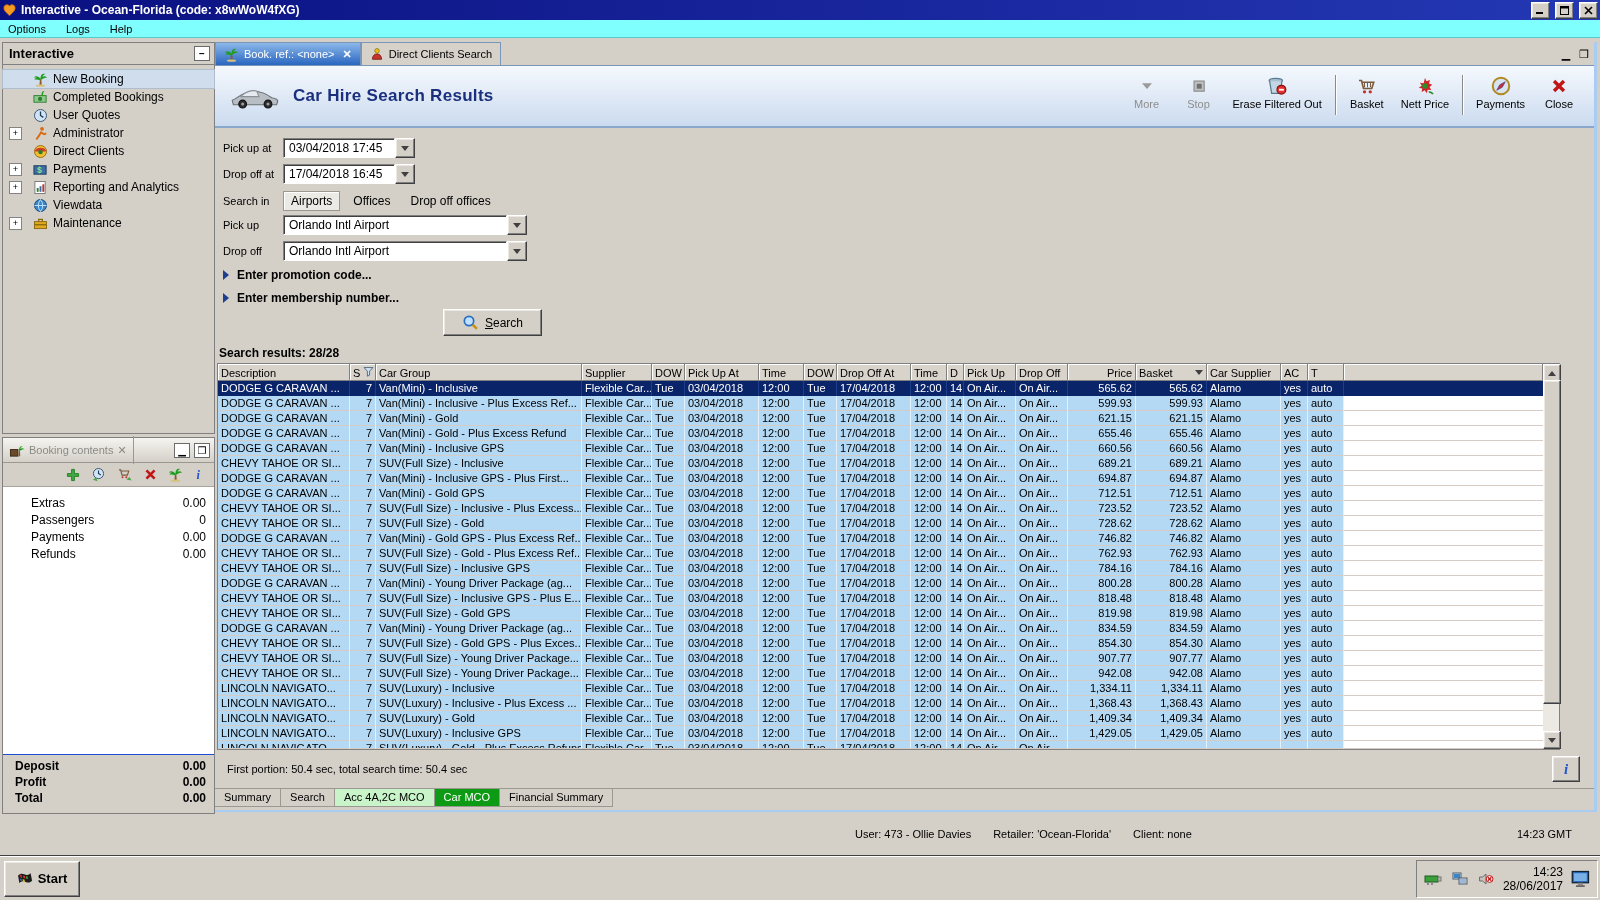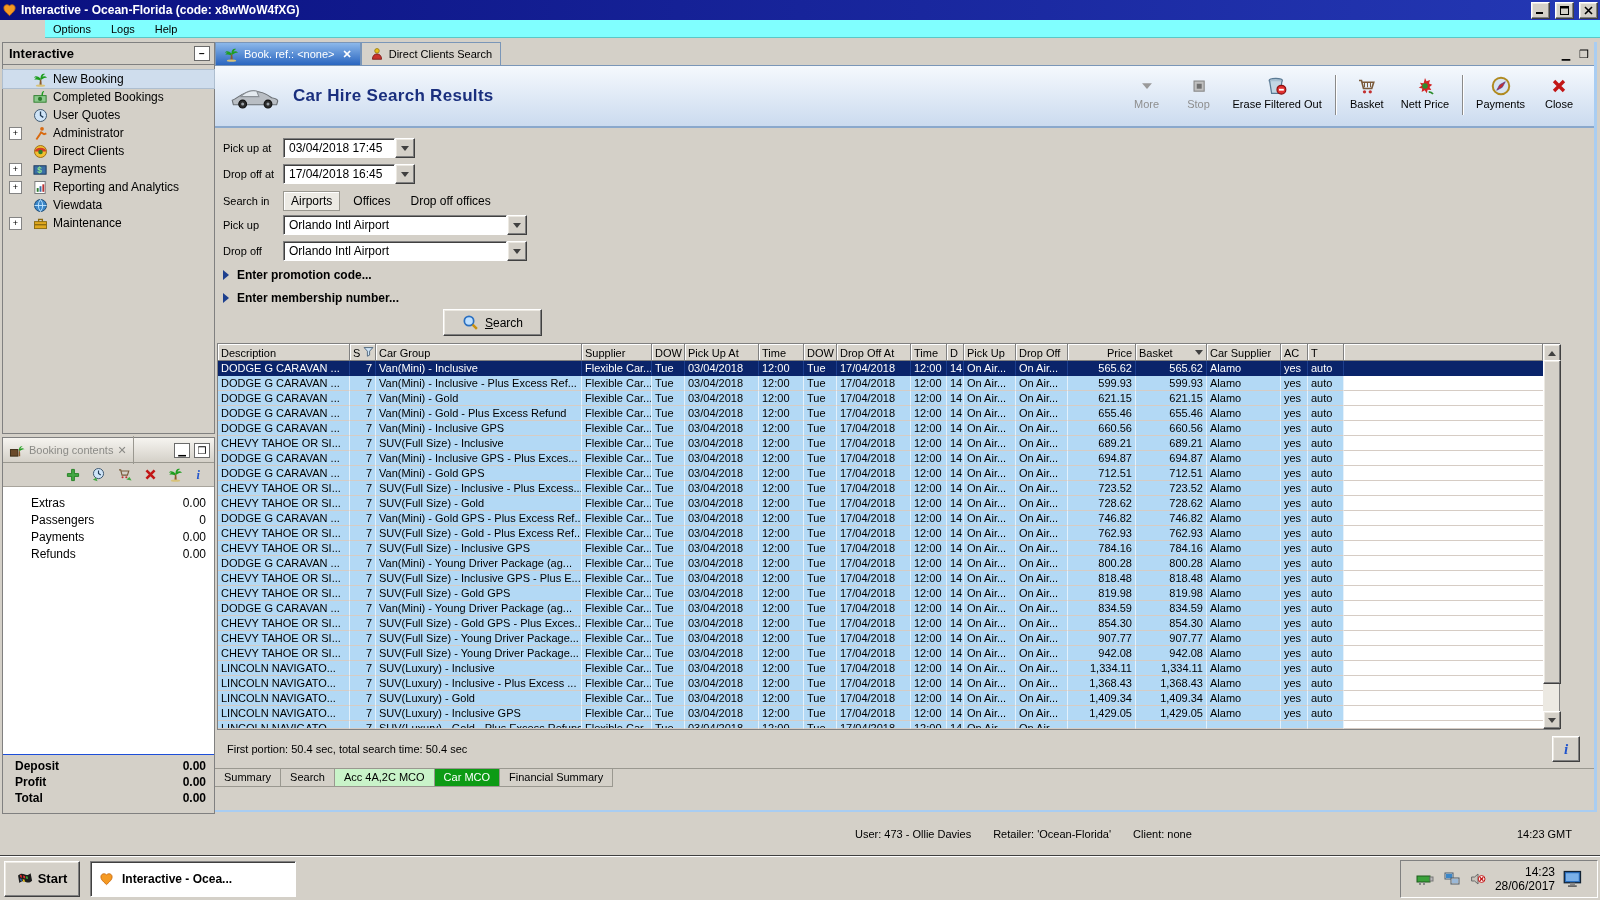--- a/index.html
+++ b/index.html
@@ -13,21 +13,21 @@
   .icn svg{display:block;}
 
   
   #titlebar{top:0;left:0;right:0;height:20px;background:linear-gradient(90deg,#0a1080,#2438b4);
             color:#fff;display:flex;align-items:center;padding:0 2px;font-weight:bold;font-size:12px;gap:4px;}
   .winbtn{width:17px;height:15px;display:flex;align-items:center;justify-content:center;margin-left:1px;}
   #titlebar .spacer{flex:1;}
 
   
   #menubar{top:20px;left:0;right:0;height:17px;background:#80ffff;display:flex;align-items:center;
-           padding-left:8px;gap:20px;border-bottom:1px solid #58c8c8;margin-left:45px;}
+           padding-left:8px;gap:20px;border-bottom:1px solid #58c8c8;}
   .menuitem{cursor:default;}
 
   
   #navpanel{left:2px;top:42px;width:211px;height:390px;background:#d4d0c8;border:1px solid #808080;}
   #navhead{height:21px;display:flex;align-items:center;border-bottom:1px solid #808080;
            padding:0 4px 0 6px;font-weight:bold;font-size:13px;}
   #navhead .spacer{flex:1;}
   .minibox{width:14px;height:13px;background:#fff;border:1px solid #6a6a6a;display:flex;align-items:center;
            justify-content:center;font-size:10px;line-height:9px;}
   #navtree{padding-top:5px;}
@@ -142,21 +142,21 @@
 
   
   #taskbar{top:855px;left:0;right:0;height:45px;background:#d4d0c8;border-top:1px solid #404040;
            box-shadow:inset 0 1px 0 #fff;display:flex;align-items:center;padding:0 2px;}
   #startbtn{width:74px;height:34px;display:flex;align-items:center;justify-content:center;gap:4px;
             font-weight:bold;font-size:13px;margin-left:2px;}
   #taskbtn{width:196px;height:34px;margin-left:10px;background:#fff;border:1px solid;
            border-color:#808080 #fff #fff #808080;box-shadow:inset 1px 1px 0 #404040;
            display:flex;align-items:center;gap:8px;padding-left:8px;font-weight:bold;font-size:12px;}
   #tray{margin-left:auto;height:36px;border:1px solid;border-color:#808080 #fff #fff #808080;
-        display:flex;align-items:center;gap:8px;padding:0 14px;}
+        display:flex;align-items:center;gap:8px;padding:0 6px;}
   #trayclock{text-align:right;font-size:12px;line-height:14px;}
 </style>
 </head>
 <body>
 
 <div id="titlebar" class="abs">
   <span class="icn">
       <svg width="15" height="14" viewBox="0 0 16 16">
         <path d="M8 14.4C3.6 10.4 1.6 8.4 1.6 5.6 1.6 3.4 3.2 2 5.2 2 6.6 2 8 3.2 8 3.2S9.4 2 10.8 2c2 0 3.6 1.4 3.6 3.6 0 2.8-2 4.8-6.4 8.8z" fill="#f59a23" stroke="#c96a10"></path>
       </svg>
@@ -552,20 +552,21 @@
       <span class="icn">
           <svg width="17" height="17" viewBox="0 0 16 16">
             <circle cx="6.6" cy="6.6" r="4.4" fill="#bfe0ff" stroke="#2a6fc0" stroke-width="1.6"></circle>
             <path d="M10 10l4 4" stroke="#c89010" stroke-width="2.4"></path>
           </svg>
         </span>
       <span id="searchbtnlabel"><u>S</u>earch</span>
     </div>
   </div>
 
+  <div id="resultslabel">Search results: 28/28</div>
 
   <div id="tablewrap">
     <div id="tgrid">
         <div class="trow header">
           <div class="tc" style="width: 132px; flex: 0 0 132px;">
             <span>Description</span>
           </div>
           <div class="tc" style="width: 26px; flex: 0 0 26px;">
             <span>S</span>
             <span class="funnel"><svg width="11" height="11" viewBox="0 0 14 14">
@@ -745,21 +746,21 @@
           <div class="tc r" style="width: 68px; flex: 0 0 68px;">689.21</div>
           <div class="tc r" style="width: 71px; flex: 0 0 71px;">689.21</div>
           <div class="tc" style="width: 74px; flex: 0 0 74px;">Alamo</div>
           <div class="tc" style="width: 27px; flex: 0 0 27px;">yes</div>
           <div class="tc" style="width: 36px; flex: 0 0 36px;">auto</div>
           <div class="tc filler"></div>
         </div>
         <div class="trow">
           <div class="tc" style="width: 132px; flex: 0 0 132px;">DODGE G CARAVAN ...</div>
           <div class="tc r" style="width: 26px; flex: 0 0 26px;">7</div>
-          <div class="tc" style="width: 206px; flex: 0 0 206px;">Van(Mini) - Inclusive GPS - Plus Exces...</div>
+          <div class="tc" style="width: 206px; flex: 0 0 206px;">Van(Mini) - Inclusive GPS - Plus First...</div>
           <div class="tc" style="width: 70px; flex: 0 0 70px;">Flexible Car...</div>
           <div class="tc" style="width: 33px; flex: 0 0 33px;">Tue</div>
           <div class="tc" style="width: 74px; flex: 0 0 74px;">03/04/2018</div>
           <div class="tc" style="width: 45px; flex: 0 0 45px;">12:00</div>
           <div class="tc" style="width: 33px; flex: 0 0 33px;">Tue</div>
           <div class="tc" style="width: 74px; flex: 0 0 74px;">17/04/2018</div>
           <div class="tc" style="width: 36px; flex: 0 0 36px;">12:00</div>
           <div class="tc r" style="width: 17px; flex: 0 0 17px;">14</div>
           <div class="tc" style="width: 52px; flex: 0 0 52px;">On Air...</div>
           <div class="tc" style="width: 52px; flex: 0 0 52px;">On Air...</div>
@@ -1188,28 +1189,20 @@
     <span class="icn">
         <svg width="17" height="15" viewBox="0 0 16 14">
           <path d="M1 4.2c2-2 3.8-2.2 5.8-1.2 2 1 4 1 6-1l1.4 7c-2 2-4 2.2-6 1.2-2-1-4-1-6 1z" fill="#1c1c1c"></path>
           <path d="M2.8 3.4l1.4.4.6 2.4-1.6-.3zM5.6 4.1l1.8.5.5 2.4-1.8-.5z" fill="#e23030"></path>
           <path d="M8.2 4.8l1.8.3.4 2.4-1.7-.3z" fill="#3aa13a"></path>
           <path d="M2.6 7l1.6.3.5 2.4-1.4-.5z" fill="#2a6fc0"></path>
           <path d="M5.2 7.6l1.8.4.5 2.4-1.8-.5z" fill="#e8c21a"></path>
         </svg>
       </span>
     <span>Start</span>
-  </div>
-  <div id="taskbtn">
-    <span class="icn">
-        <svg width="15" height="14" viewBox="0 0 16 16">
-          <path d="M8 14.4C3.6 10.4 1.6 8.4 1.6 5.6 1.6 3.4 3.2 2 5.2 2 6.6 2 8 3.2 8 3.2S9.4 2 10.8 2c2 0 3.6 1.4 3.6 3.6 0 2.8-2 4.8-6.4 8.8z" fill="#f59a23" stroke="#c96a10"></path>
-        </svg>
-      </span>
-    <span>Interactive - Ocea...</span>
   </div>
   <div id="tray">
     <span class="icn">
         <svg width="20" height="16" viewBox="0 0 18 16">
           <rect x="1" y="5" width="13" height="6" fill="#3aa13a" stroke="#1d5d1d"></rect>
           <rect x="14" y="6" width="3" height="4" fill="#b8b8b8" stroke="#777"></rect>
           <rect x="3" y="11" width="2" height="3" fill="#888"></rect>
           <rect x="7" y="11" width="2" height="3" fill="#888"></rect>
         </svg>
       </span>

